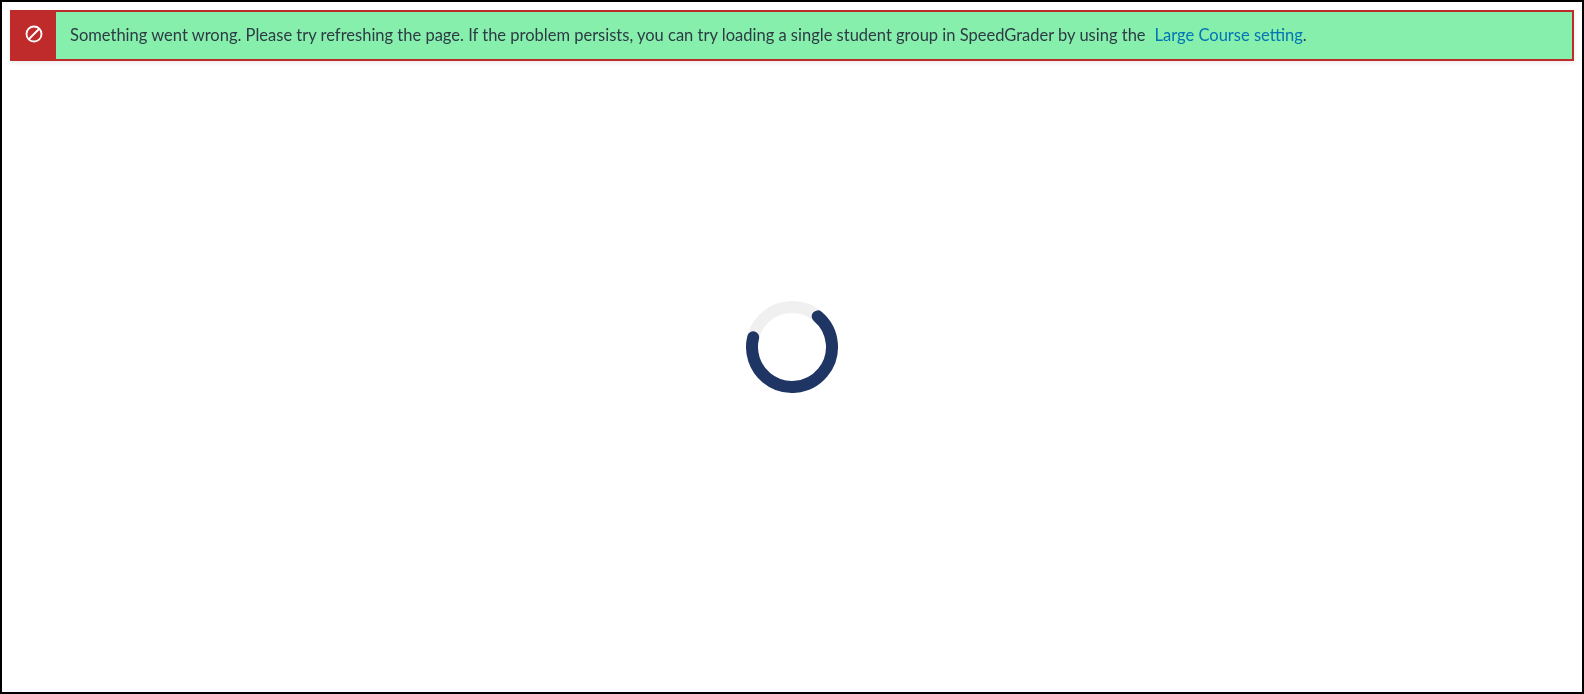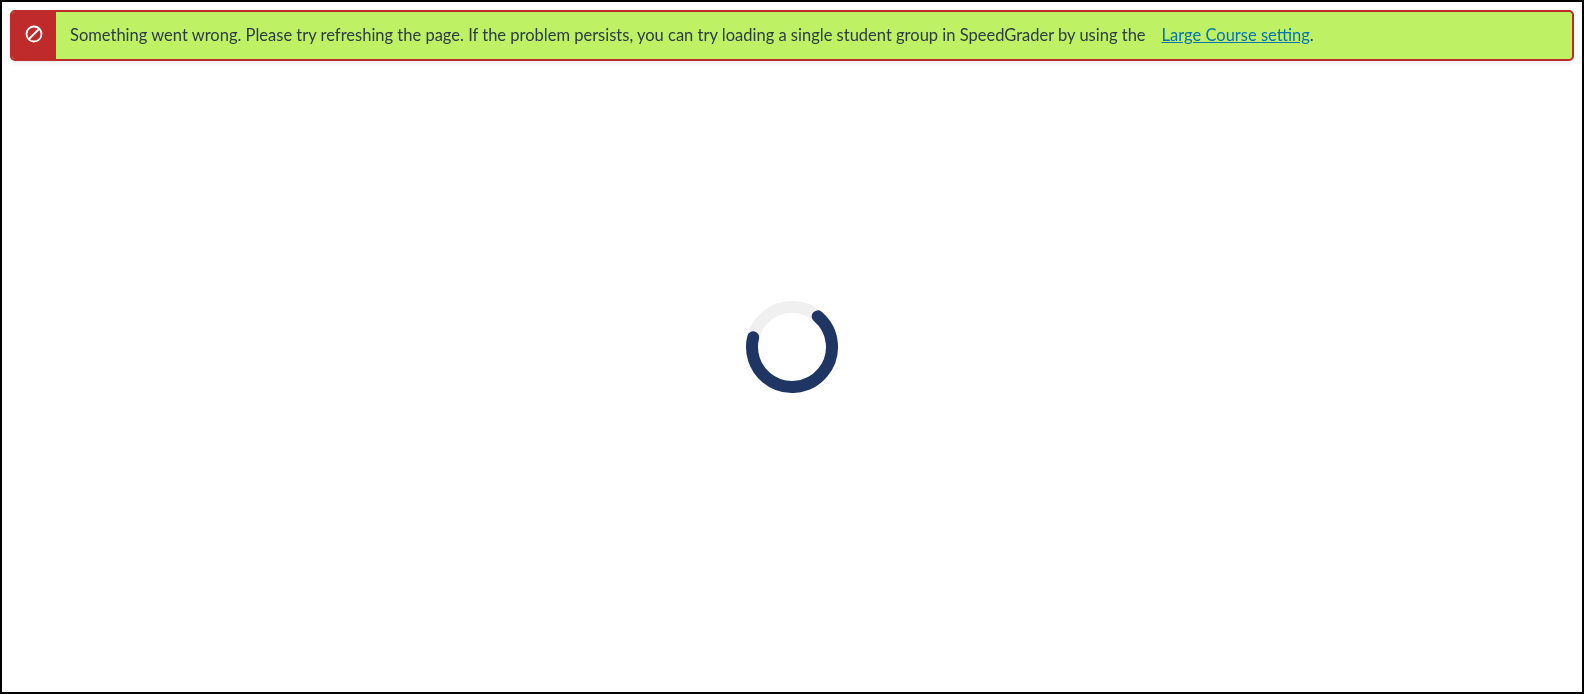--- a/index.html
+++ b/index.html
@@ -13,22 +13,22 @@
       width: 1584px;
       height: 694px;
       position: relative;
       border: 2px solid #000;
     }
     .alert-banner {
       display: flex;
       align-items: stretch;
       margin: 8px;
       border: 2px solid #bf2a2a;
-      border-radius: 5px;
-      background: #bef264;
+      border-radius: 0;
+      background: #86efac;
       box-shadow: 0 2px 4px rgba(0,0,0,0.08);
       overflow: hidden;
     }
     .alert-icon-box {
       background: #bf2a2a;
       width: 44px;
       display: flex;
       align-items: center;
       justify-content: center;
       flex-shrink: 0;
@@ -41,22 +41,21 @@
       padding: 12px 14px;
       font-size: 16.5px;
       color: #2d3b45;
       line-height: 1.4;
       display: flex;
       align-items: center;
       flex-wrap: wrap;
     }
     .alert-link {
       color: #0374b5;
-      text-decoration: underline;
-      margin-left: 16px;
+      margin-left: 9px;
       cursor: pointer;
     }
     .spinner-wrap {
       position: absolute;
       top: 50%;
       left: 50%;
       transform: translate(-50%, -50%);
       width: 100px;
       height: 100px;
     }

